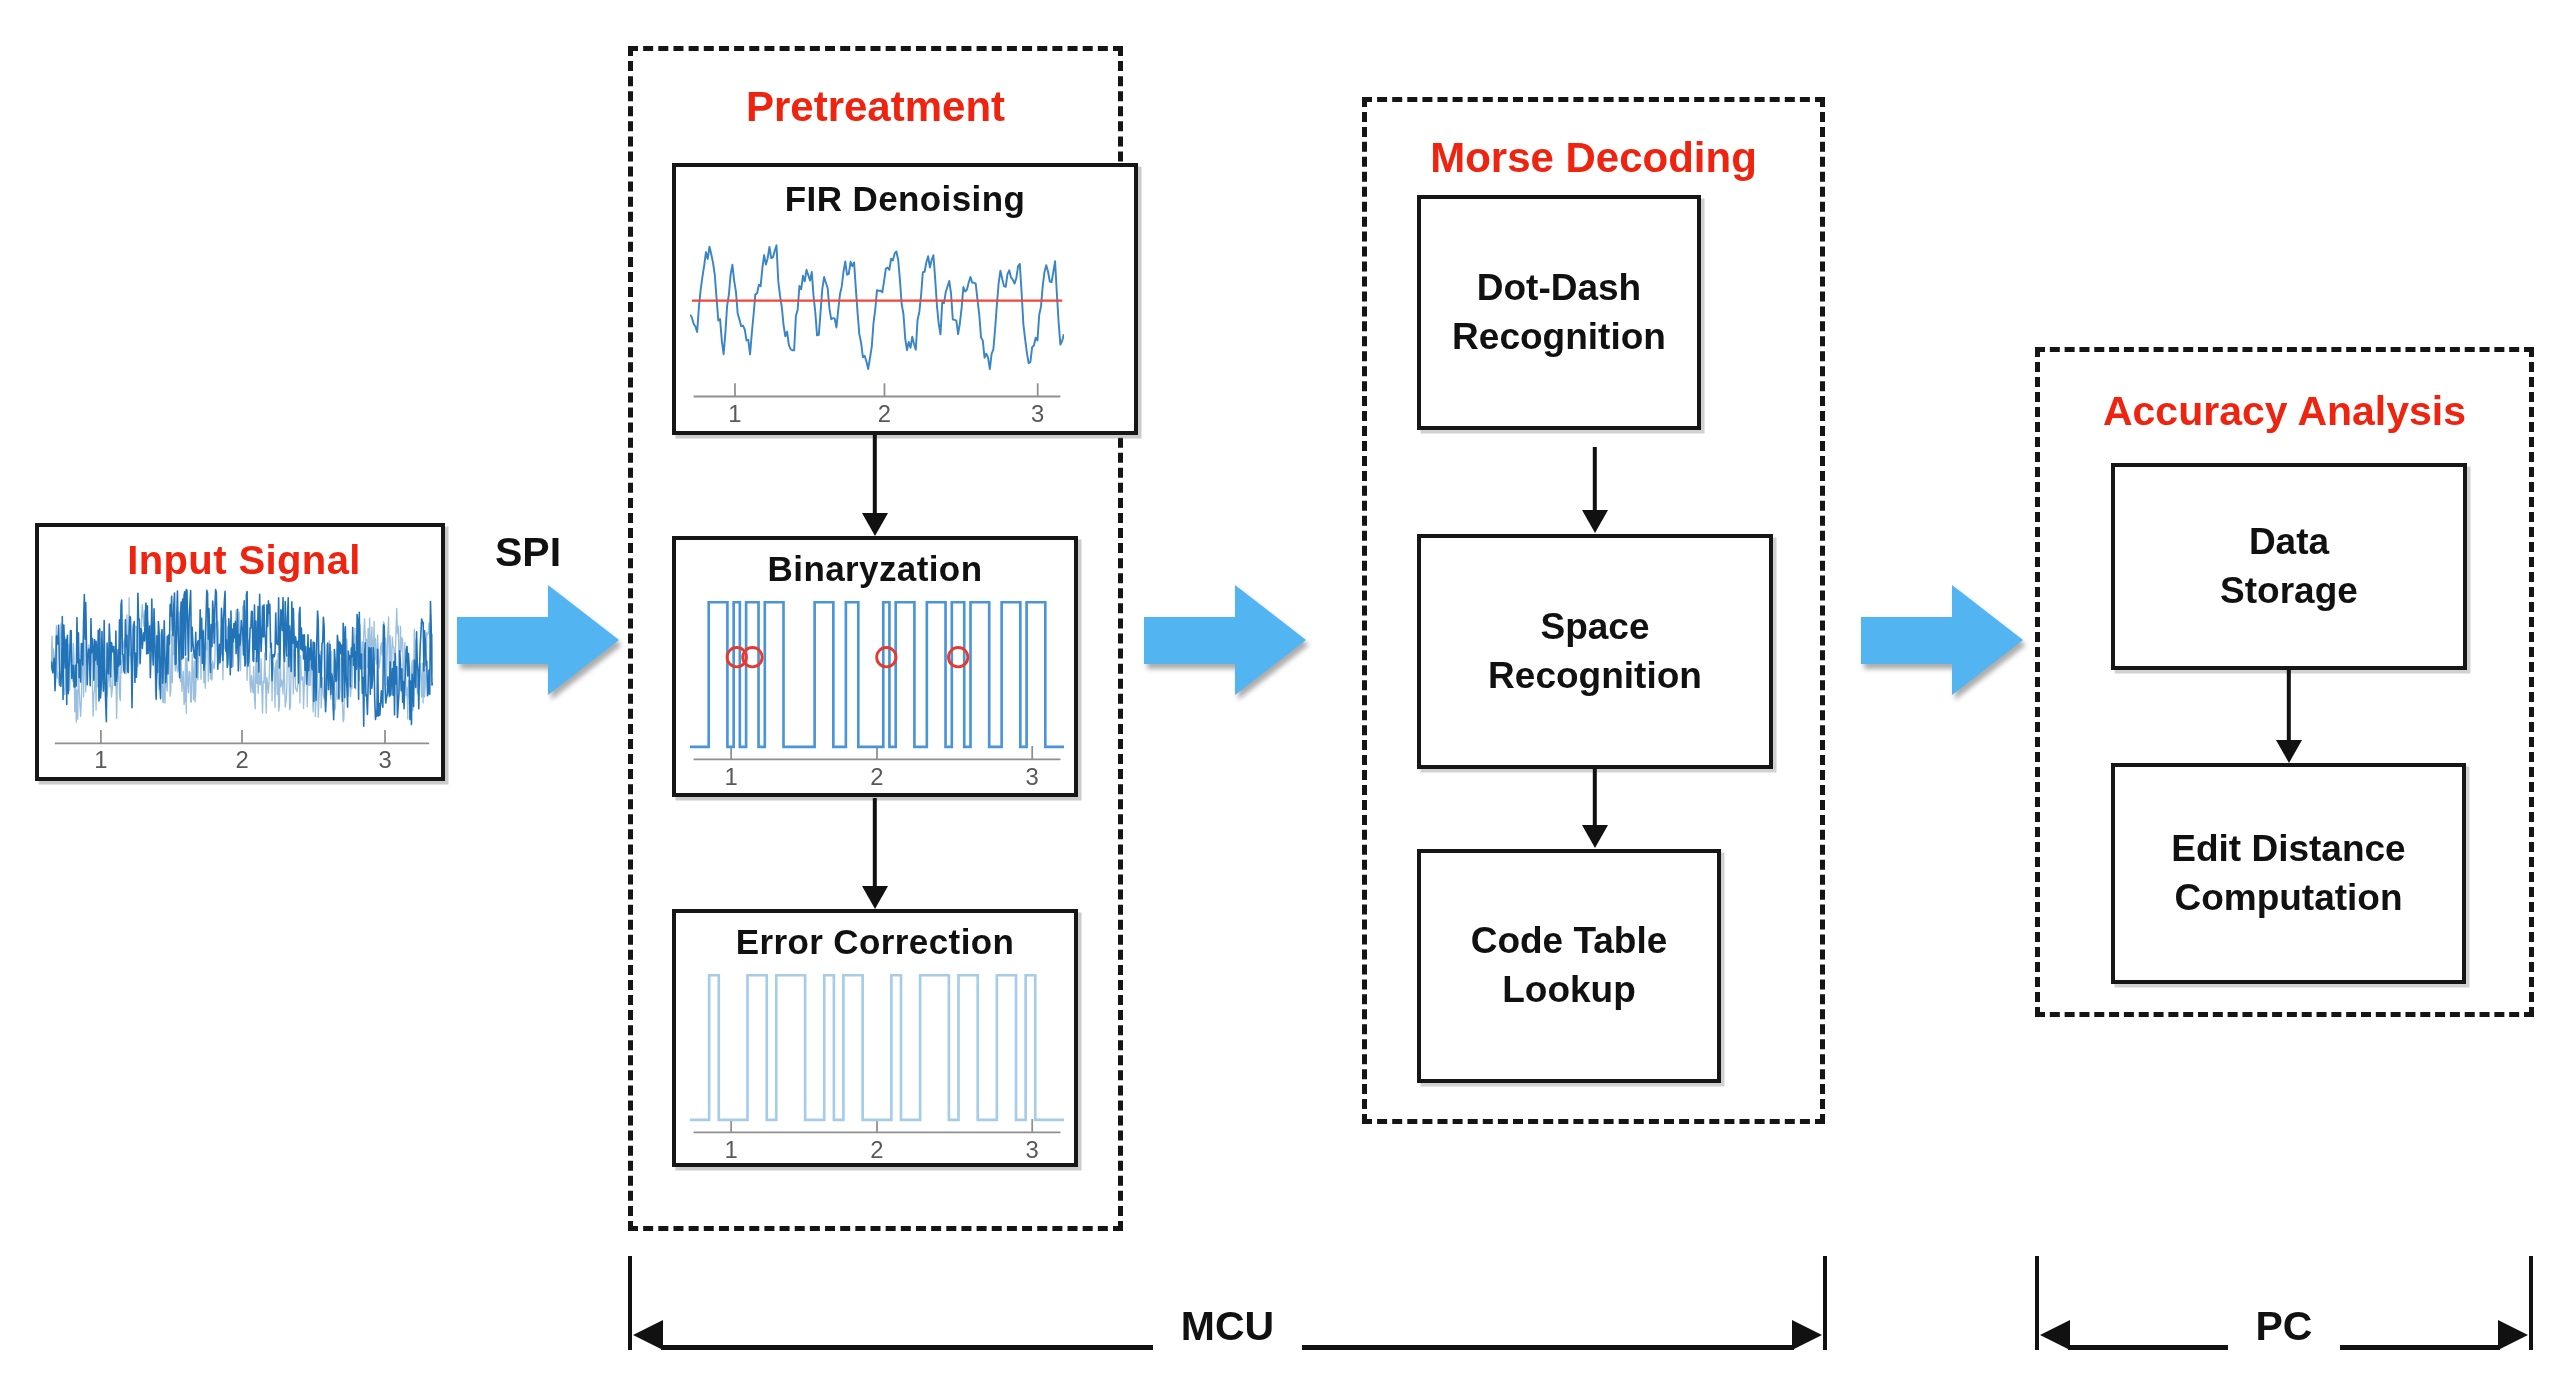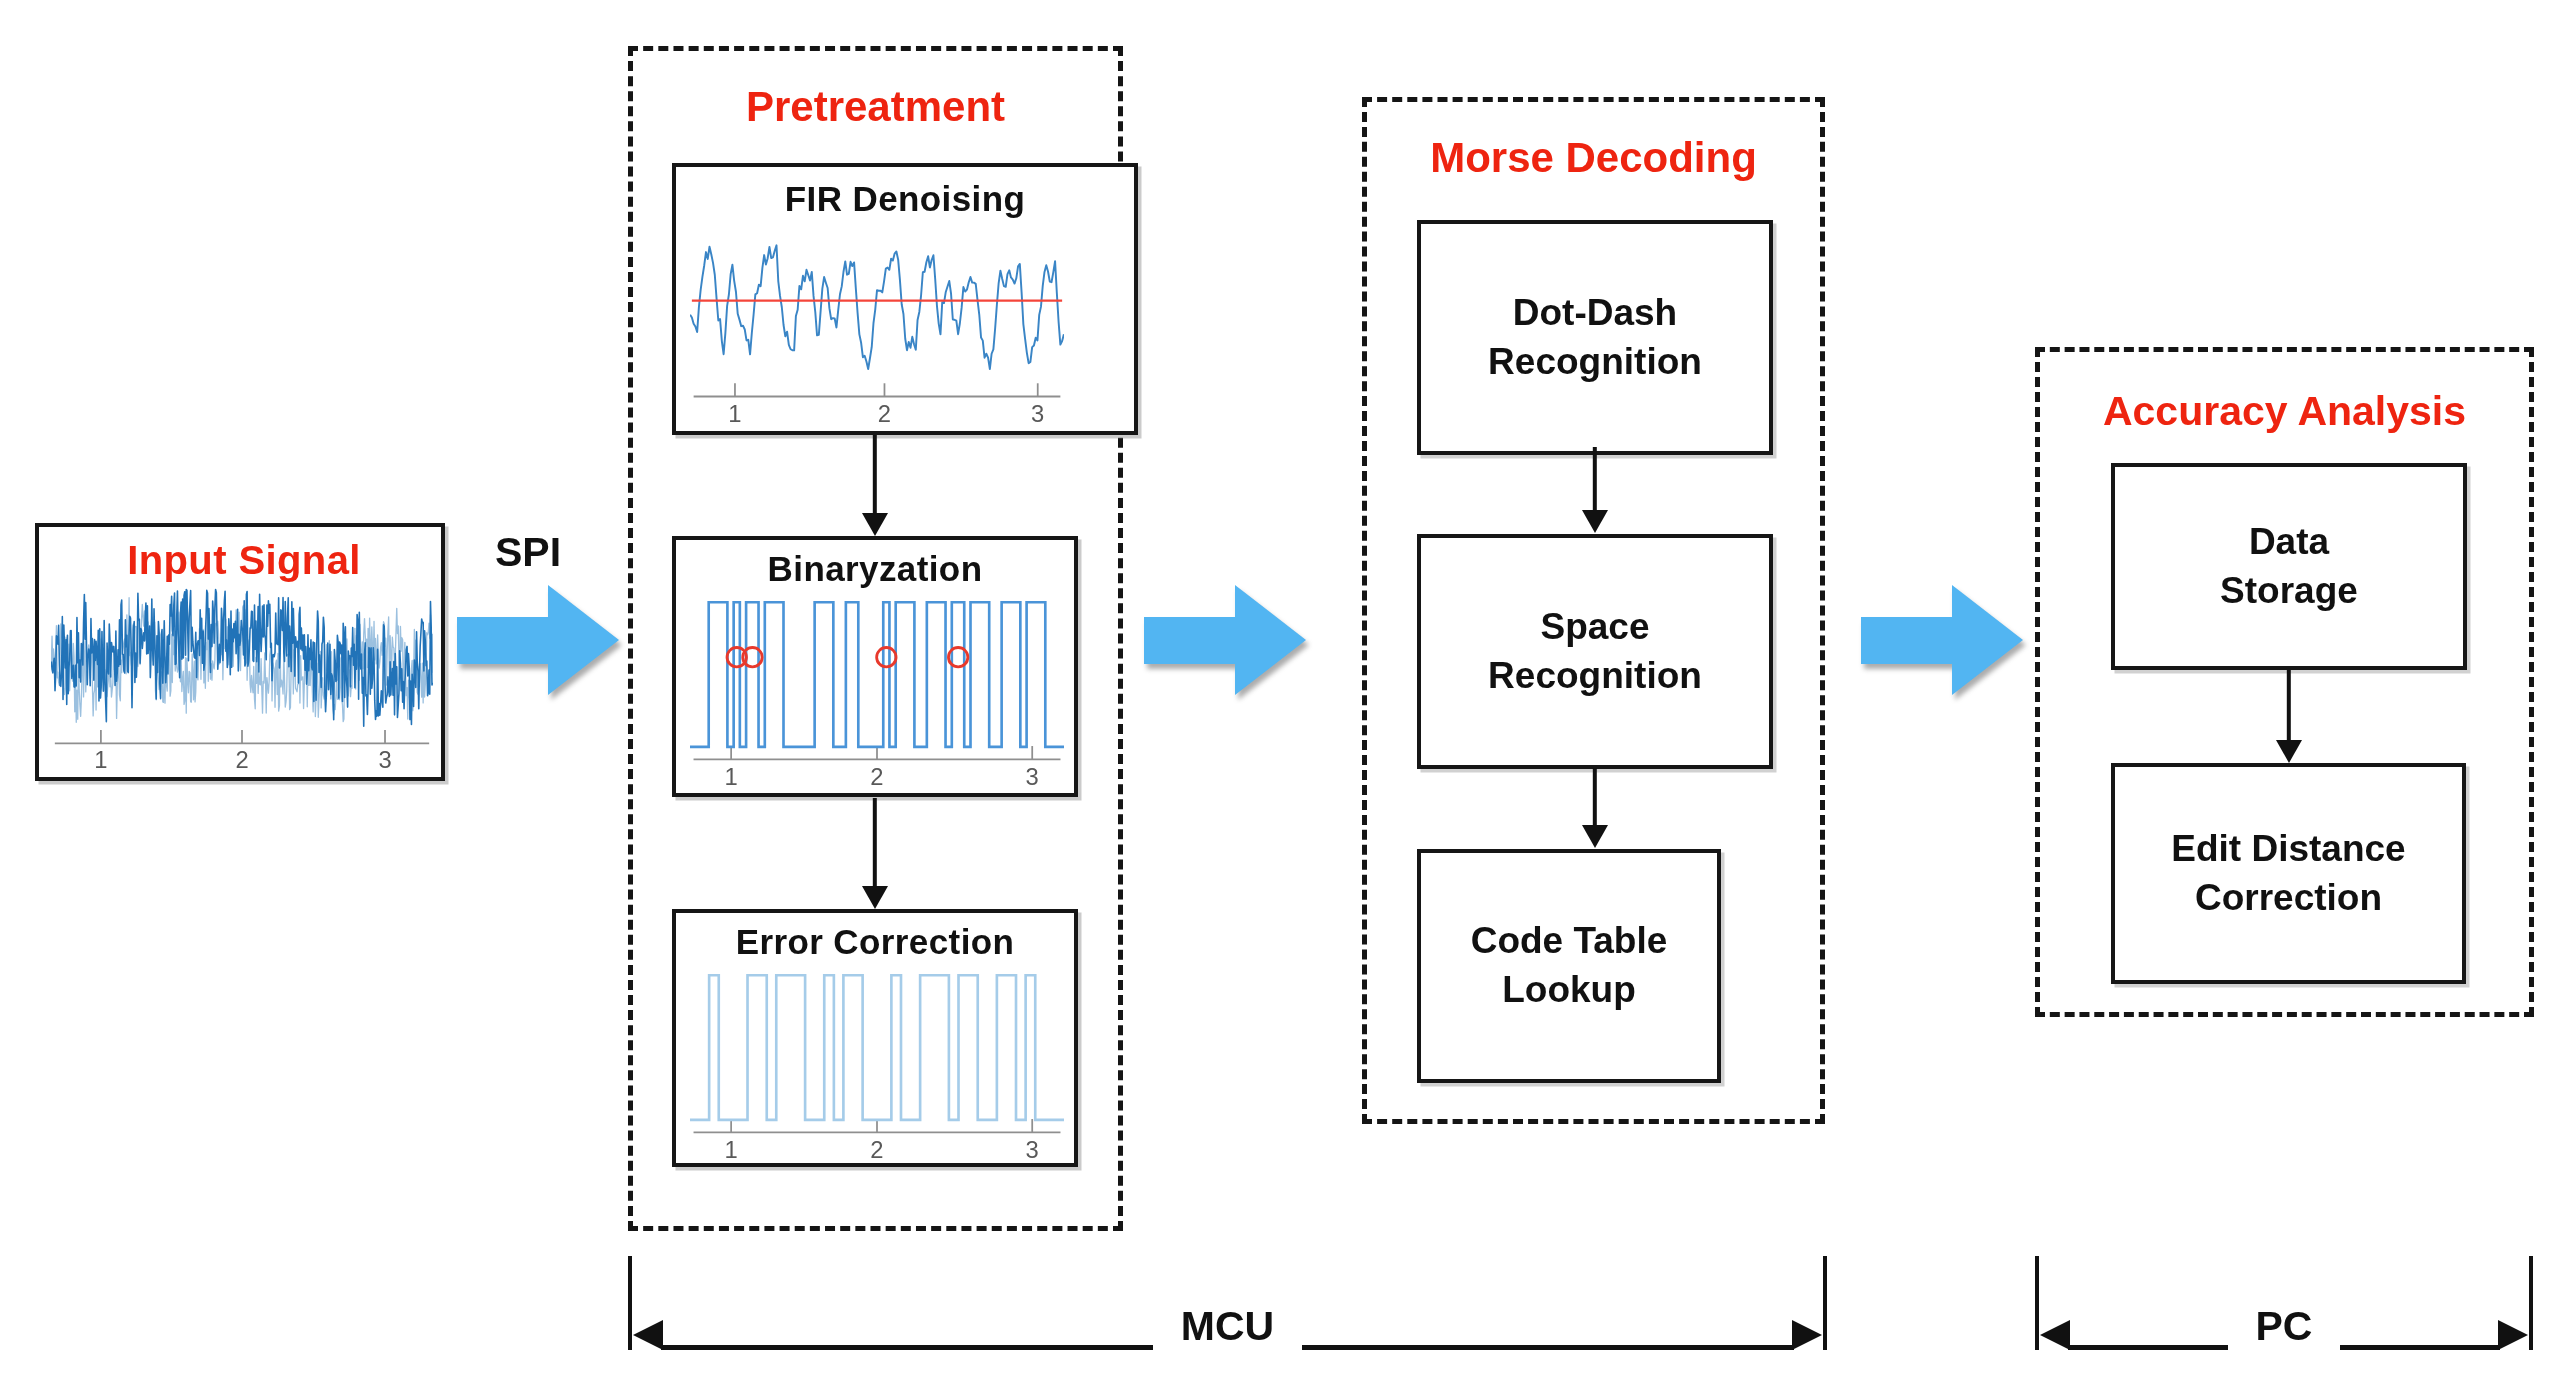--- a/index.html
+++ b/index.html
@@ -156,21 +156,21 @@
   </div>
 
   <div class="barrow" style="left:1144px;top:585px">
     <div class="shaft"></div>
     <div class="head"></div>
   </div>
 
   <div class="dashed-group" style="left:1362px;top:97px;width:463px;height:1027px"></div>
   <div class="group-title" style="left:1362px;top:134px;width:463px">Morse Decoding</div>
 
-  <div class="label-box" style="left:1417px;top:220px;width:356px;height:235px">
+  <div class="label-box" style="left:1417px;top:195px;width:284px;height:235px">
     <span>Dot-Dash</span>
     <span>Recognition</span>
   </div>
 
   <div class="varrow" style="left:1580px;top:447px;height:86px">
     <div class="stem"></div>
     <div class="tip"></div>
   </div>
 
   <div class="label-box" style="left:1417px;top:534px;width:356px;height:235px">
@@ -201,21 +201,21 @@
     <span>Storage</span>
   </div>
 
   <div class="varrow" style="left:2274px;top:670px;height:93px">
     <div class="stem"></div>
     <div class="tip"></div>
   </div>
 
   <div class="label-box" style="left:2111px;top:763px;width:355px;height:221px">
     <span>Edit Distance</span>
-    <span>Correction</span>
+    <span>Computation</span>
   </div>
 
   <div class="span" style="left:628px;top:1256px;width:1199px">
     <div class="endbar left"></div>
     <div class="endbar right"></div>
     <div class="span-line">
       <div class="head-l"></div>
       <div class="seg"></div>
       <div class="span-label">MCU</div>
       <div class="seg"></div>

